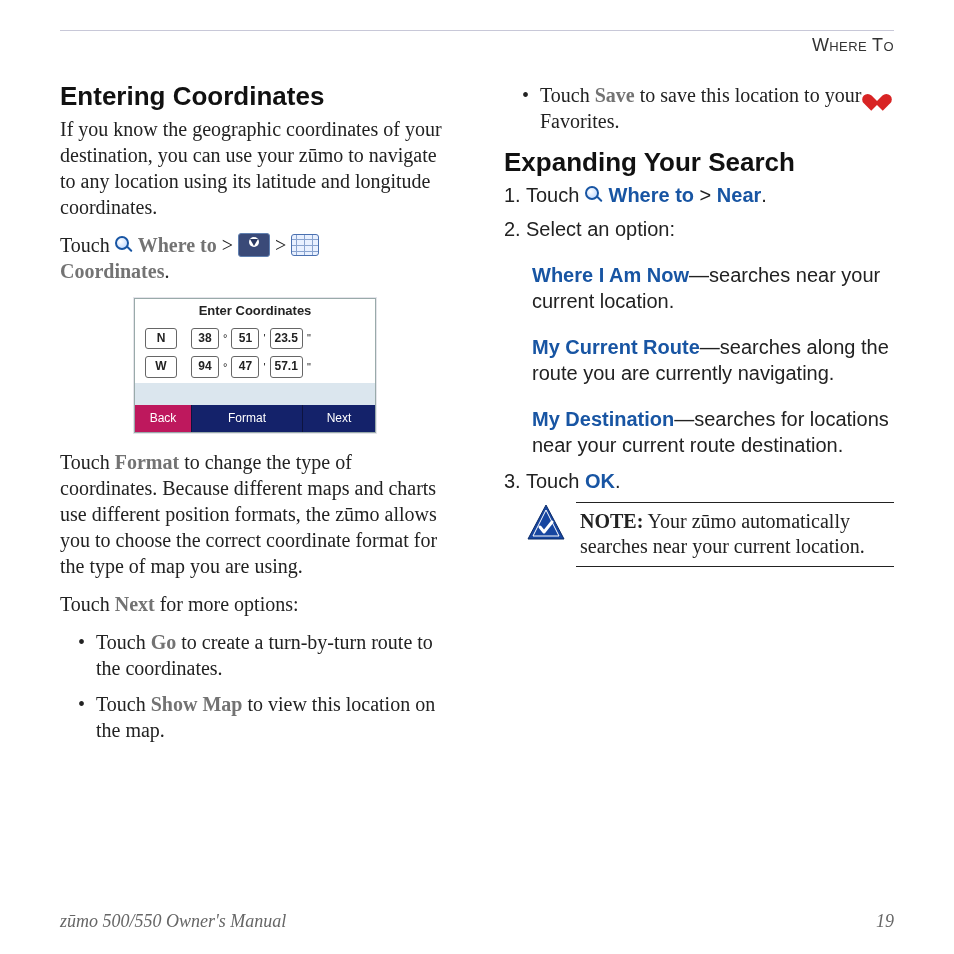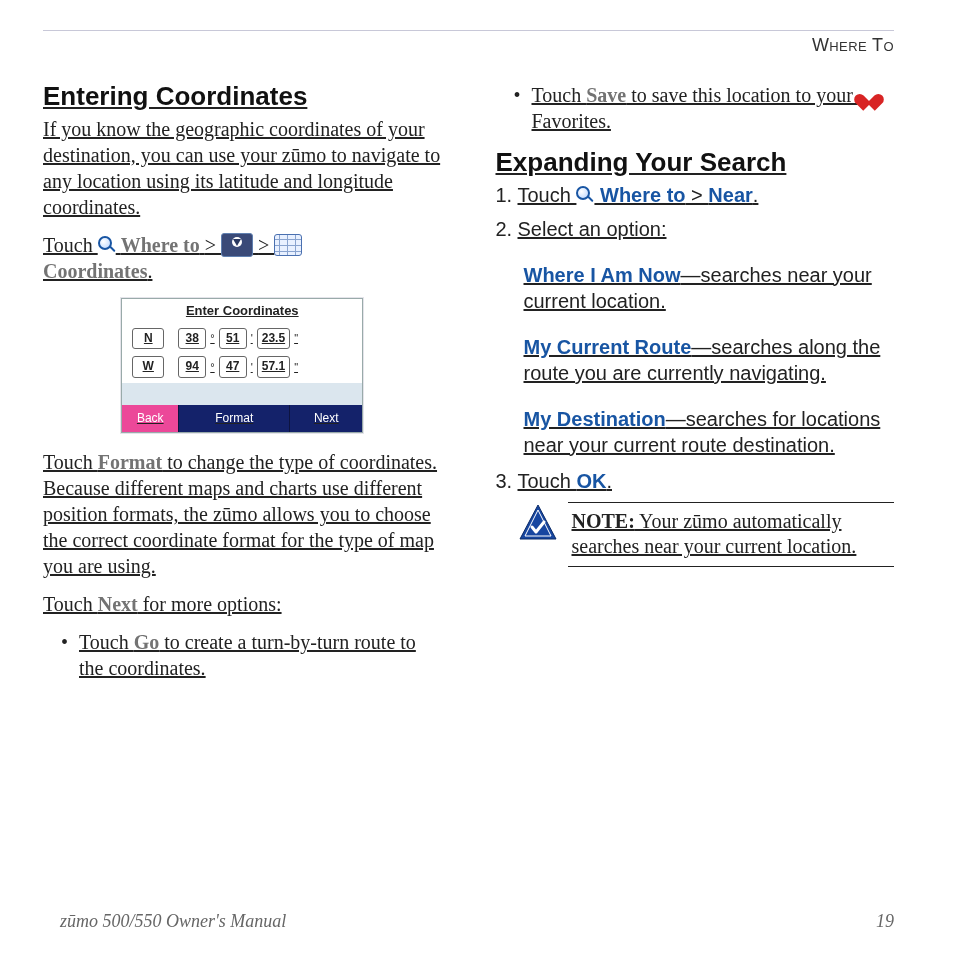--- a/index.html
+++ b/index.html
@@ -5,23 +5,22 @@
   body {
     margin: 0;
     font-family: Arial, Helvetica, sans-serif;
     background: #fff;
     color: #222;
   }
   .page {
     width: 954px;
     height: 954px;
     box-sizing: border-box;
-    padding: 30px 60px 10px 43px;
+    padding: 30px 60px 10px 60px;
     position: relative;
-    text-decoration: underline;
   }
   .header-rule {
     border-top: 1px solid #c8c8d8;
     margin-bottom: 0;
   }
   .header-label {
     float: right;
     font-variant: small-caps;
     font-size: 18px;
     color: #333;
@@ -118,21 +117,21 @@
     font-family: Arial, sans-serif;
   }
   .device .title { text-align:center; font-weight:bold; font-size:13px; padding:4px 0 6px; }
   .device .row { display:flex; align-items:center; gap:4px; padding:2px 10px 5px; font-size:12px; }
   .device .cell { background:#fff; border:1px solid #666; border-radius:3px; padding:2px 4px; font-weight:bold; text-align:center; min-width:18px;}
   .device .sym{ font-size:11px; }
   .device .spacer{ height:22px; background:#dbe6ee; }
   .device .btnbar{ display:flex; background:#14226a; }
   .device .btn{ flex:0 0 auto; padding:6px 0; color:#fff; text-align:center; font-size:12px;
     font-weight:normal; }
-  .device .btn.back{ width:56px; background:#ec4899; }
+  .device .btn.back{ width:56px; background:#be185d; }
   .device .btn.format{ flex:1; border-left:1px solid #0d1440; border-right:1px solid #0d1440; }
   .device .btn.next{ width:72px;}
   .footer{
     position:absolute; bottom:22px; left:60px; right:60px;
     display:flex; justify-content:space-between;
     font-style:italic; color:#666; font-family:"Times New Roman", serif; font-size:18px;gap:44px;
   }
   .serif { font-family:"Times New Roman", serif; }
 </style>
 </head>
@@ -192,20 +191,23 @@
       </p>
 
       <p class="para serif">
         <span>Touch </span><span class="blue-serif">Next</span><span> for more options:</span>
       </p>
 
       <ul class="bullets serif">
         <li>
           <span>Touch </span><span class="blue-serif">Go</span><span> to create a turn-by-turn route to the coordinates.</span>
         </li>
+        <li>
+          <span>Touch </span><span class="blue-serif">Show Map</span><span> to view this location on the map.</span>
+        </li>
       </ul>
     </div>
 
     <div class="col">
       <ul class="bullets serif" style="margin-top:2px;">
         <li>
           <span>Touch </span><span class="blue-serif">Save</span><span> to save this location to your </span><span class="heart-icon"></span><span> Favorites.</span>
         </li>
       </ul>
 

